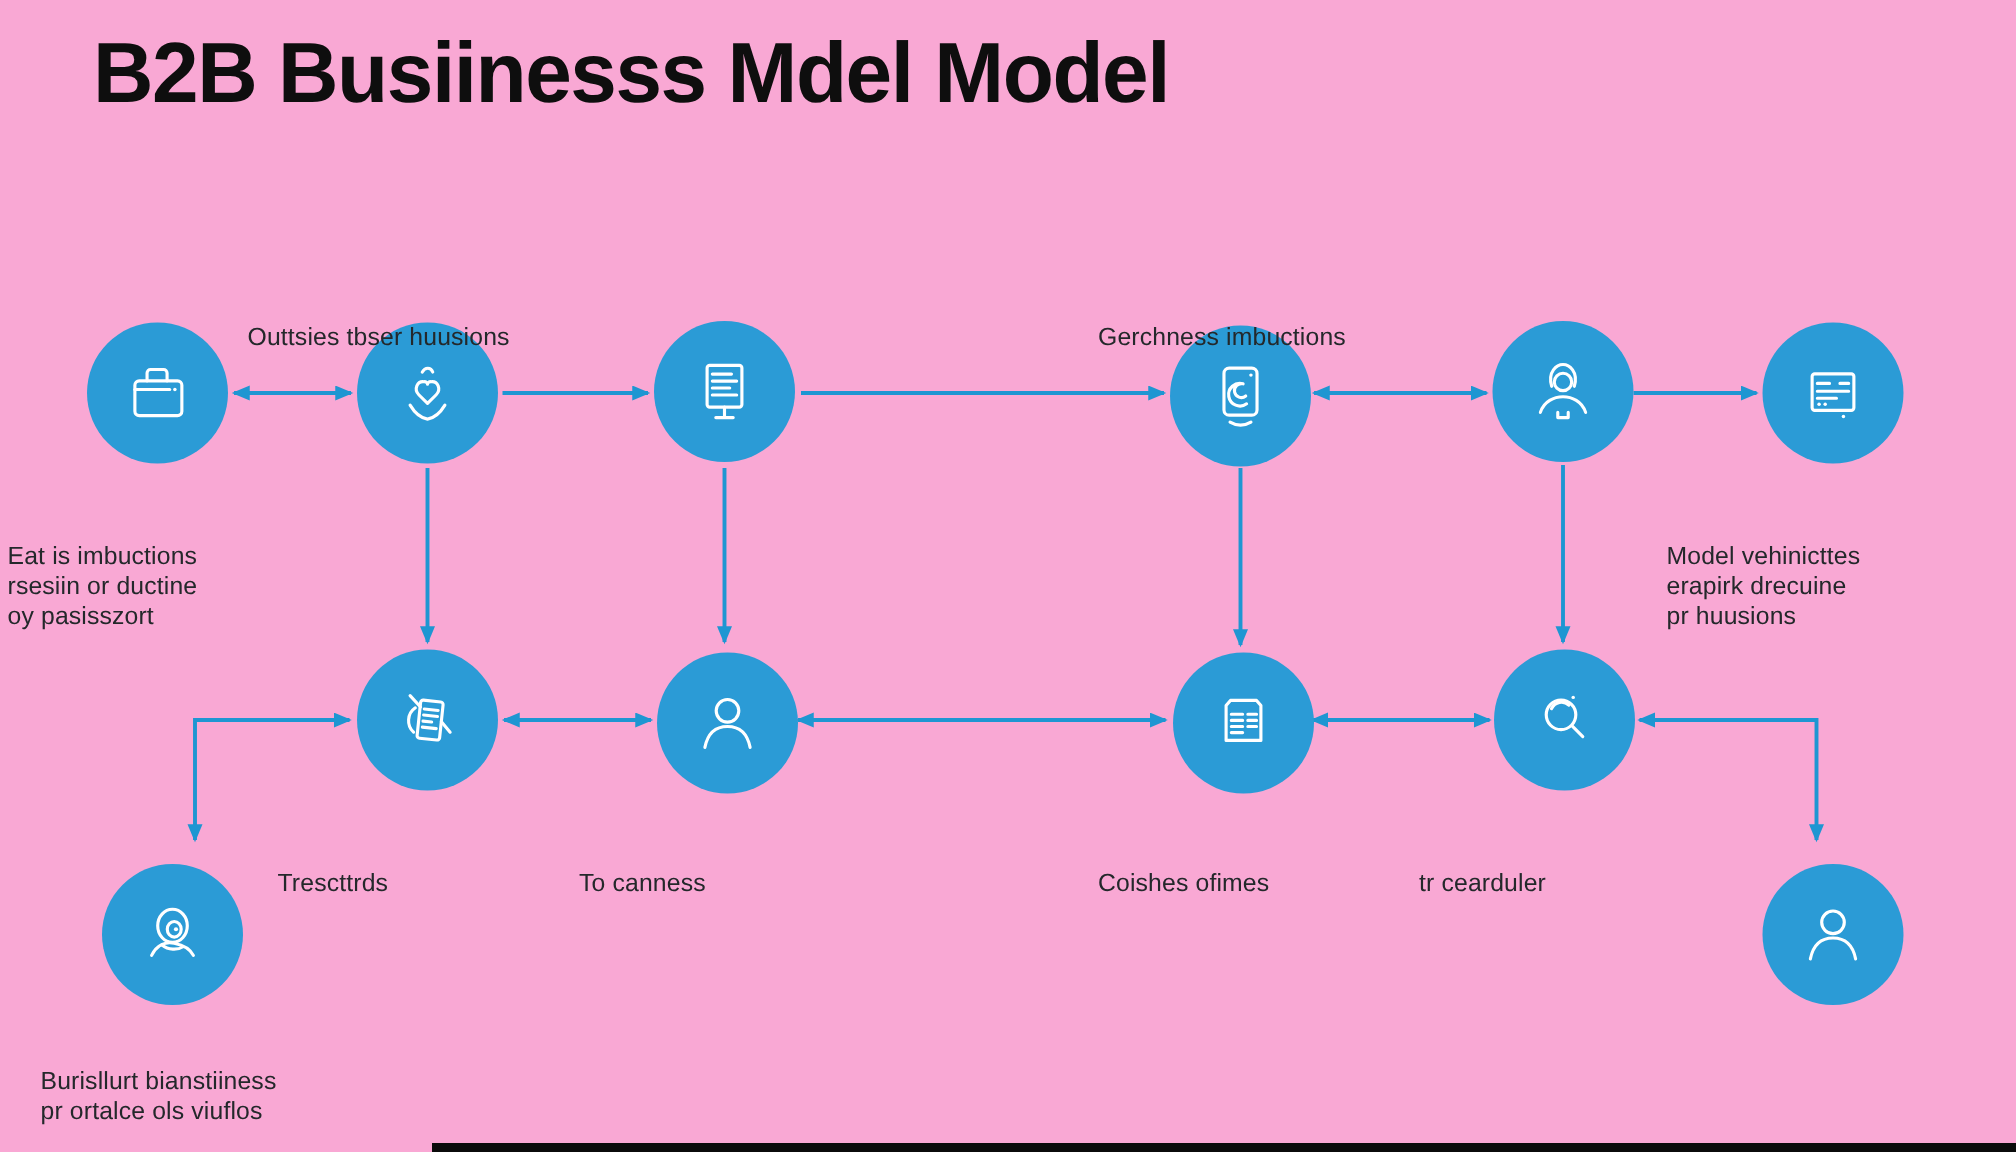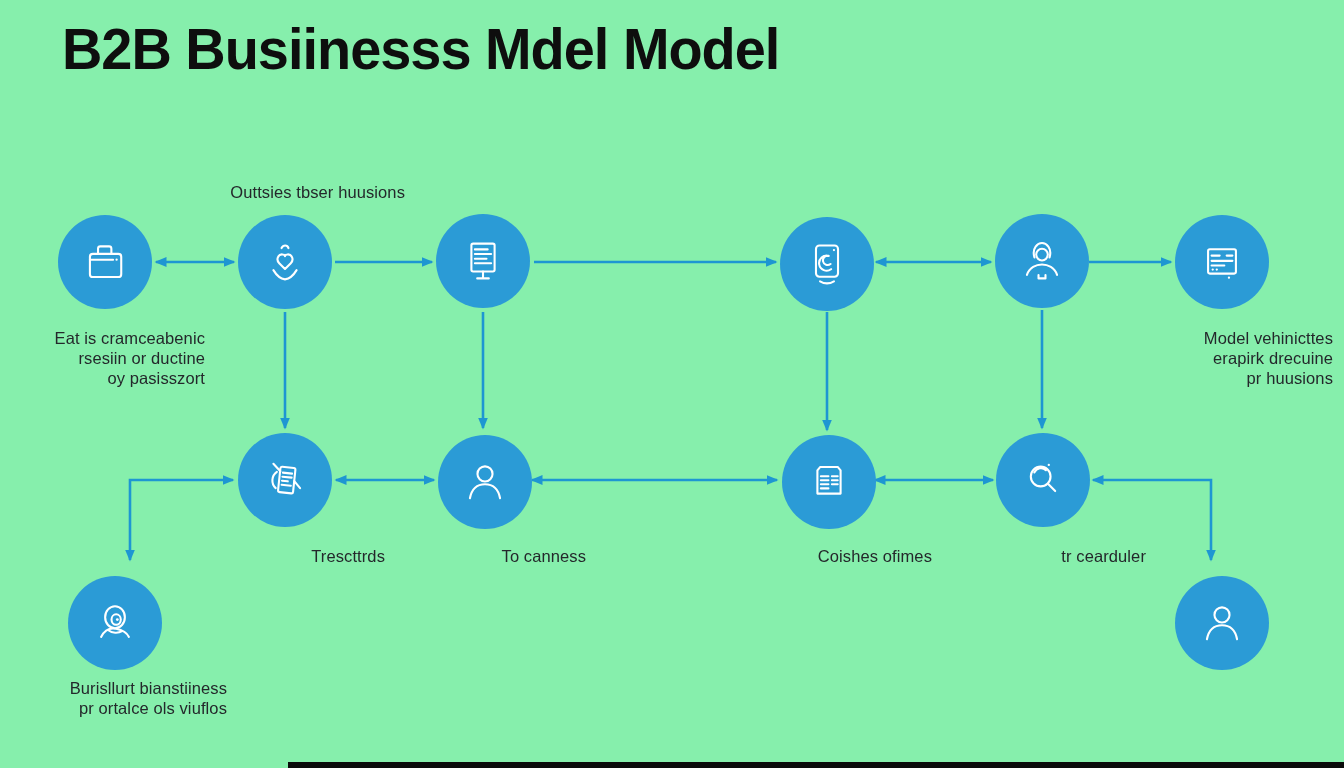--- a/index.html
+++ b/index.html
@@ -1,36 +1,36 @@
 <!DOCTYPE html>
 <html><head>
 <meta charset="utf-8">
 <style>
   html,body{margin:0;padding:0;background:#dfe1e2;}
   .canvas{
     position:relative;width:1344px;height:768px;overflow:hidden;
-    background:#86efac;
+    background:#f9a8d4;
     font-family:"Liberation Sans",sans-serif;
   }
   .title{
     position:absolute;left:62px;top:16px;
     font-size:57px;font-weight:bold;color:#0e0e0e;
     letter-spacing:-1px;transform:scaleX(.98);transform-origin:left;
     white-space:nowrap;
   }
   .node{
     position:absolute;width:94px;height:94px;border-radius:50%;
     background:#2b9bd6;display:flex;align-items:center;justify-content:center;
   }
   .node svg{width:58px;height:58px;}
   .ic{stroke:#fff;stroke-width:3.6;fill:none;stroke-linecap:round;stroke-linejoin:round;}
   .dot{fill:#fff;stroke:none;}
   .lbl{
-    position:absolute;font-size:16.5px;color:#24282b;text-align:right;
-    line-height:1.2;letter-spacing:.1px;
+    position:absolute;font-size:16.5px;color:#24282b;text-align:left;
+    line-height:1.2;letter-spacing:.1px;margin-top:33px;
   }
   .arrows{position:absolute;left:0;top:0;width:1344px;height:768px;pointer-events:none;}
   .arrows line,.arrows path.conn{stroke:#1e96d2;stroke-width:2.6;fill:none;}
   .edgebar{position:absolute;left:288px;right:0;bottom:0;height:6px;background:#0b0b0b;}
 </style>
 </head>
 <body>
 
 <div class="canvas">
 
@@ -153,23 +153,24 @@
     </svg>
   </div>
   <div class="node" style="left:1175px;top:576px">
     <svg viewBox="0 0 100 100">
       <circle class="ic" cx="50" cy="36" r="13"></circle>
       <path class="ic" d="M24 78 c4 -20 16 -24 26 -24 c10 0 22 4 26 24"></path>
     </svg>
   </div>
 
   <div class="lbl" style="left:165px;top:183px;width:240px">Outtsies tbser huusions</div>
+  <div class="lbl" style="left:732px;top:183px;width:240px">Gerchness imbuctions</div>
 
   <div class="lbl" style="left:5px;top:329px;width:200px">
-    <div>Eat is cramceabenic</div>
+    <div>Eat is imbuctions</div>
     <div>rsesiin or ductine</div>
     <div>oy pasisszort</div>
   </div>
   <div class="lbl" style="left:1111px;top:329px;width:222px">
     <div>Model vehinicttes</div>
     <div>erapirk drecuine</div>
     <div>pr huusions</div>
   </div>
 
   <div class="lbl" style="left:185px;top:547px;width:200px">Trescttrds</div>

